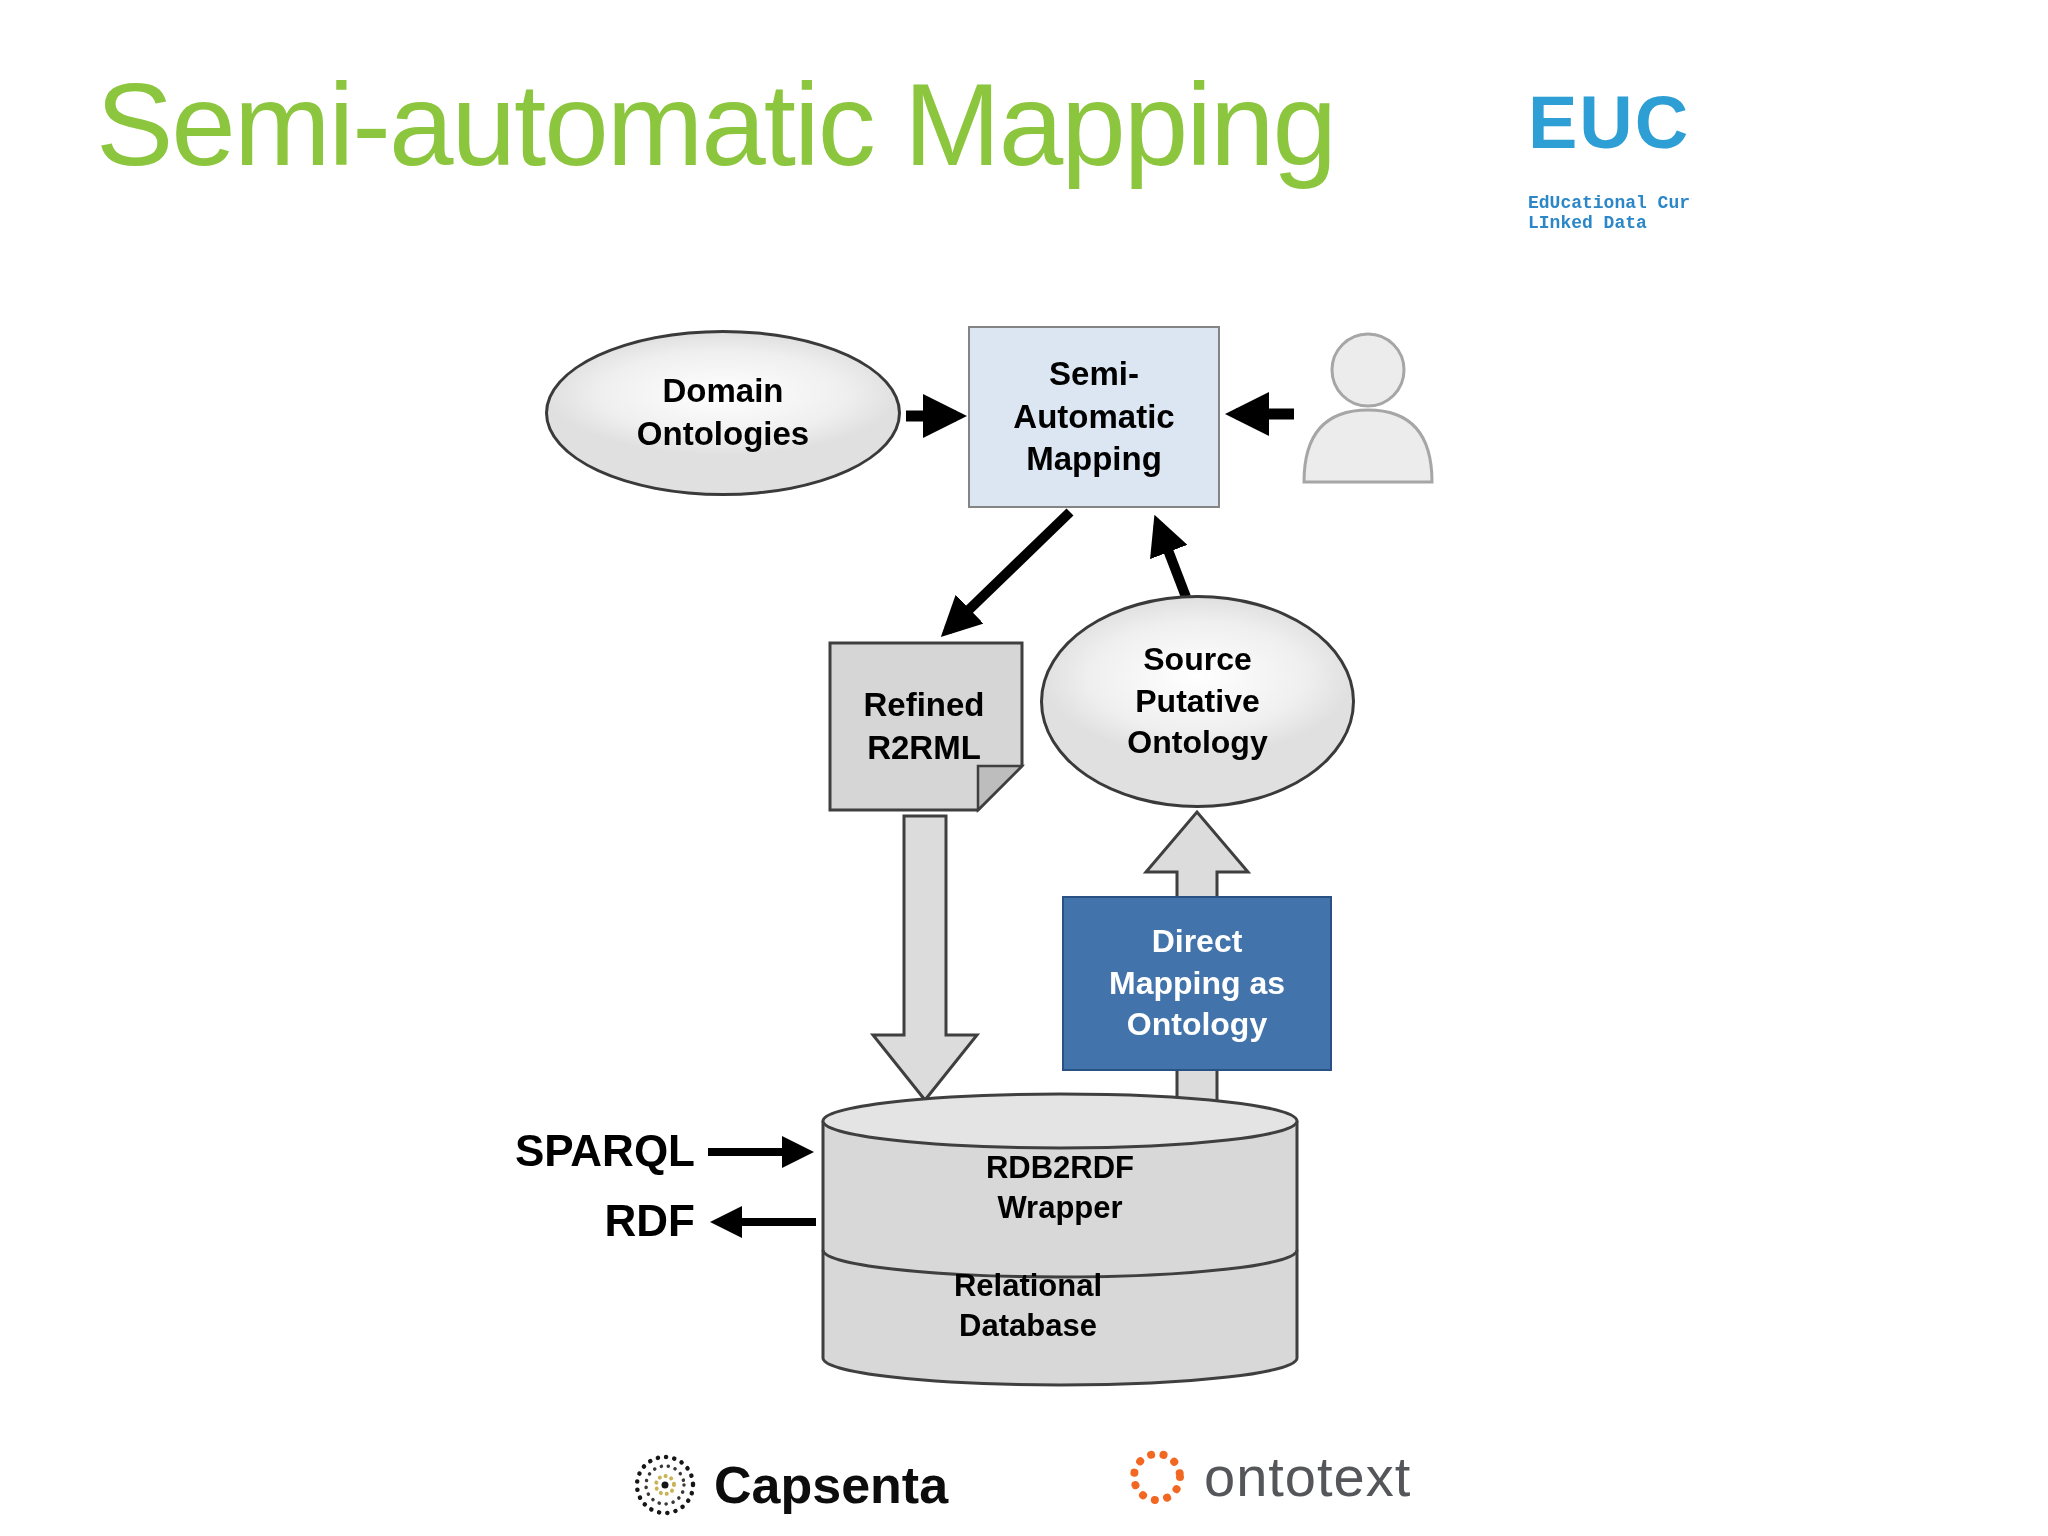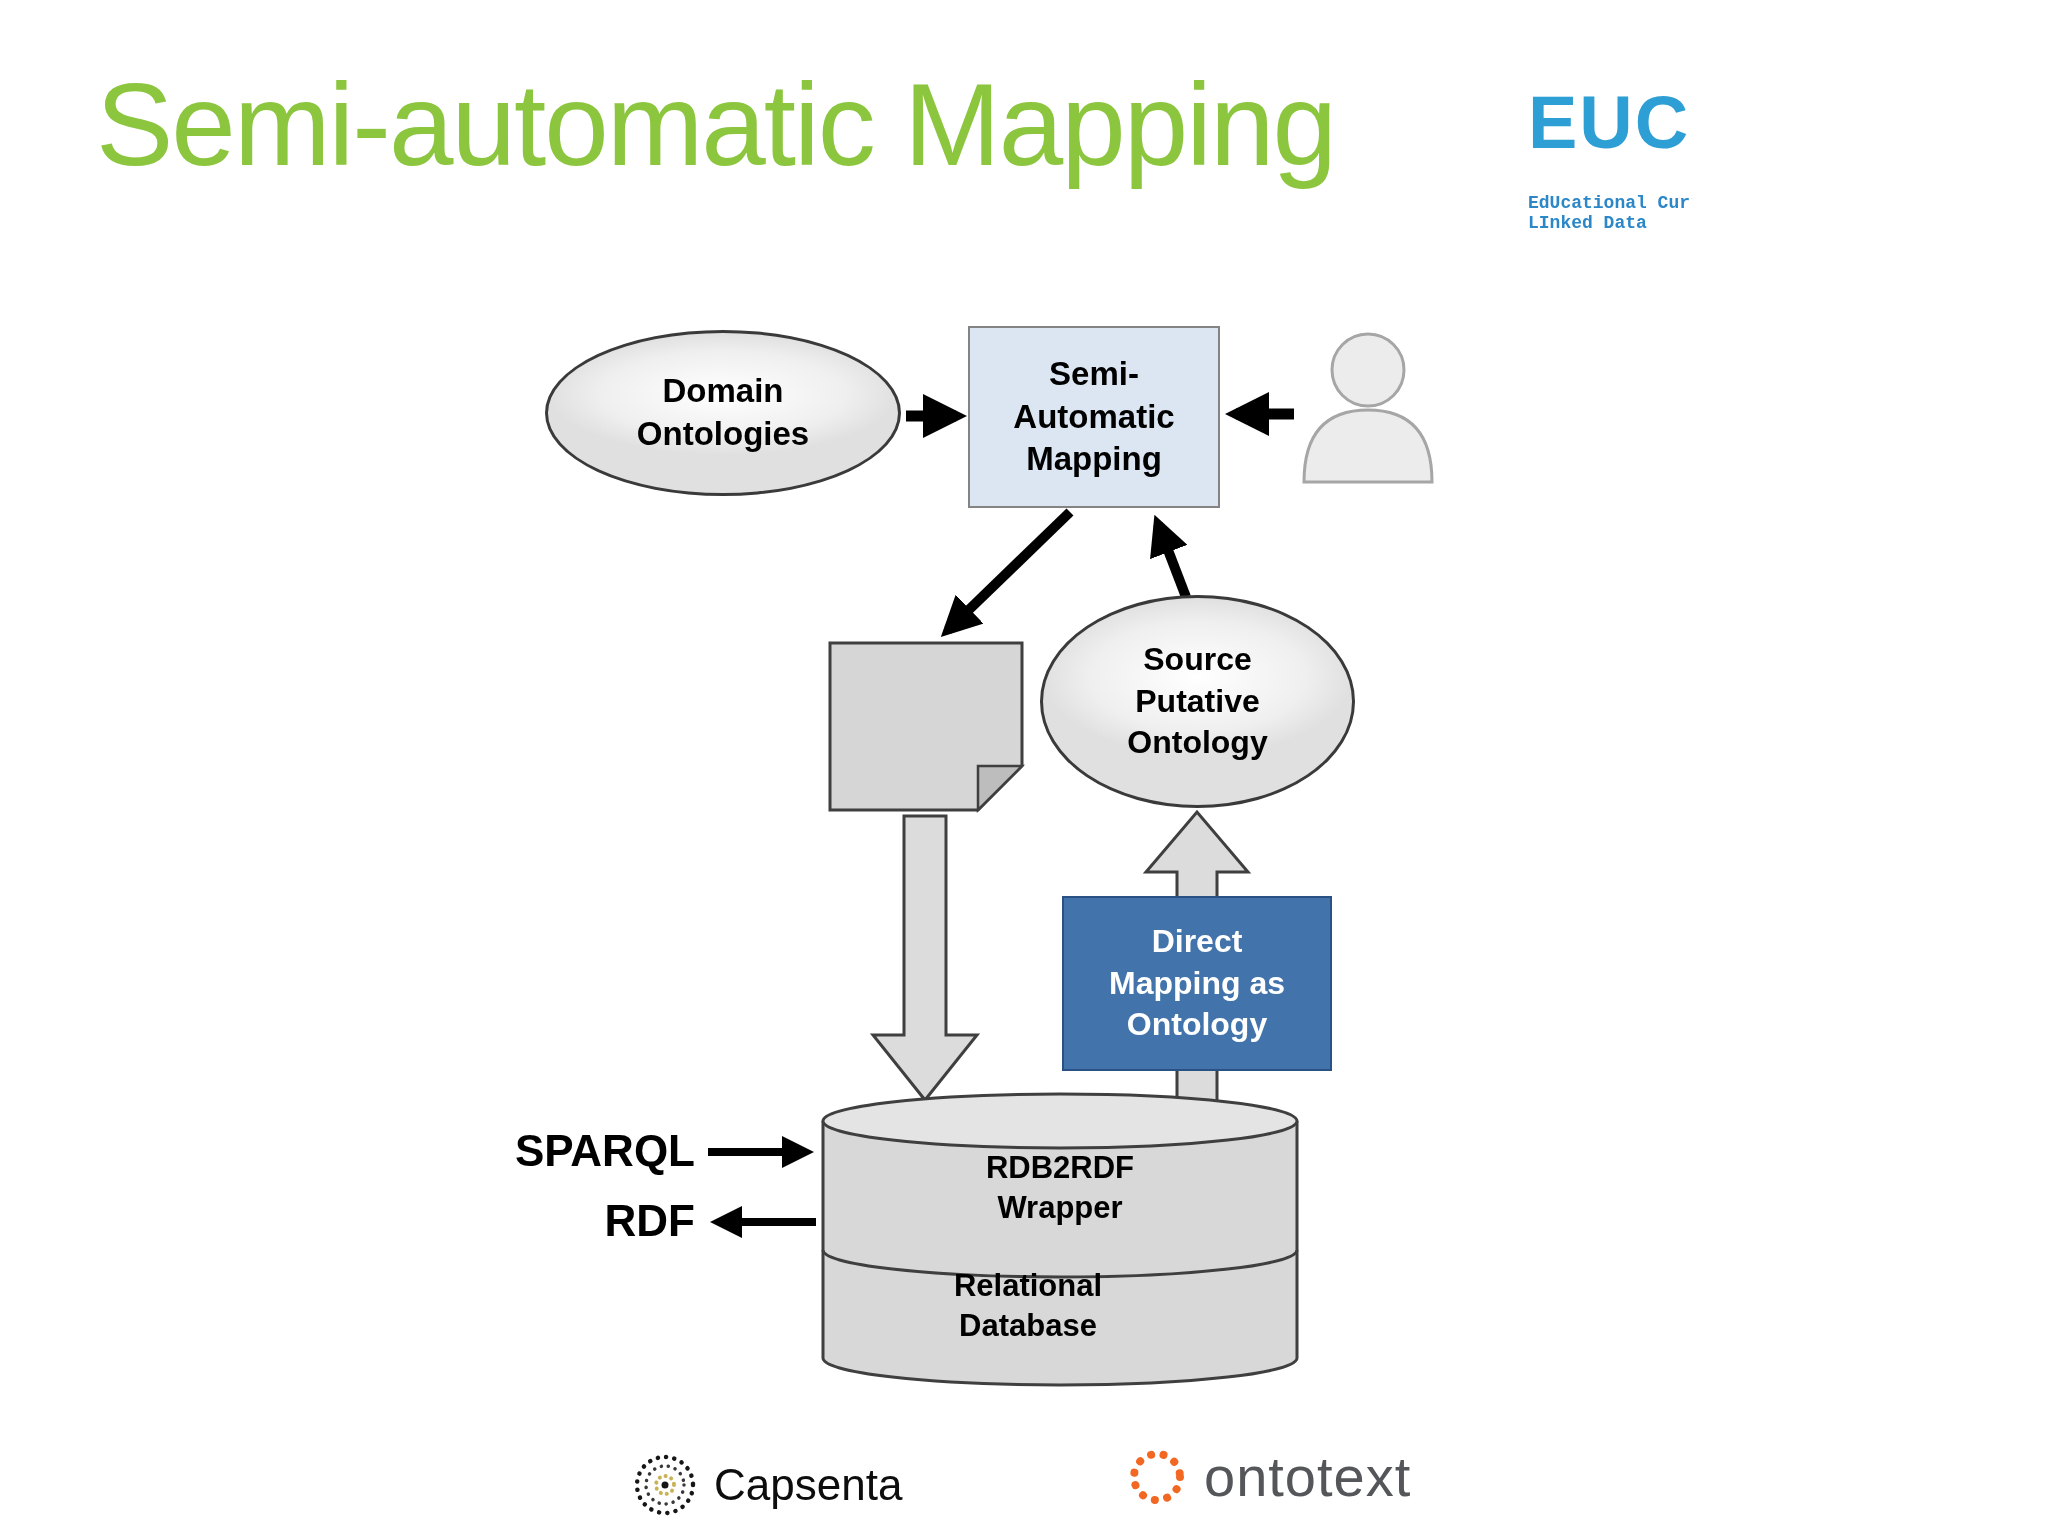--- a/index.html
+++ b/index.html
@@ -41,21 +41,21 @@
                 background:#4274ab; border:2px solid #2a5183; color:#ffffff; }
   .n-wrapper  { left:860px; top:1142px; width:400px; height:92px; font-size:31px; }
   .n-reldb    { left:828px; top:1260px; width:400px; height:92px; font-size:31px; }
 
   .io-label { font-weight:bold; font-size:44px; color:#000; text-align:right; }
   .io-sparql { left:470px; top:1126px; width:225px; }
   .io-rdf    { left:470px; top:1196px; width:225px; }
 
   
   .capsenta { left:632px; top:1452px; display:flex; align-items:center; gap:16px; }
-  .capsenta-name { font-size:44px; font-weight:normal; color:#0d0d0d; }
+  .capsenta-name { font-size:52px; font-weight:bold; color:#0d0d0d; }
   .ontotext { left:1126px; top:1444px; display:flex; align-items:center; gap:16px; }
   .ontotext-name { font-size:56px; font-weight:500; color:#54565a; letter-spacing:1px; }
 
   .page-number { left:1906px; top:1466px; font-size:31px; color:#3f3f3f; }
 
   svg.layer { position:absolute; left:0; top:0; }
 </style>
 </head>
 <body>
 
@@ -122,20 +122,24 @@
     <span class="node-label">Semi-
 Automatic
 Mapping</span>
   </div>
 
   <div class="abs node ellipse n-domain">
     <span class="node-label">Domain
 Ontologies</span>
   </div>
 
+  <div class="abs node n-doc-text">
+    <span class="node-label">Refined
+R2RML</span>
+  </div>
 
   <div class="abs node ellipse n-source">
     <span class="node-label">Source
 Putative
 Ontology</span>
   </div>
 
   <div class="abs node n-direct">
     <span class="node-label">Direct
 Mapping as

